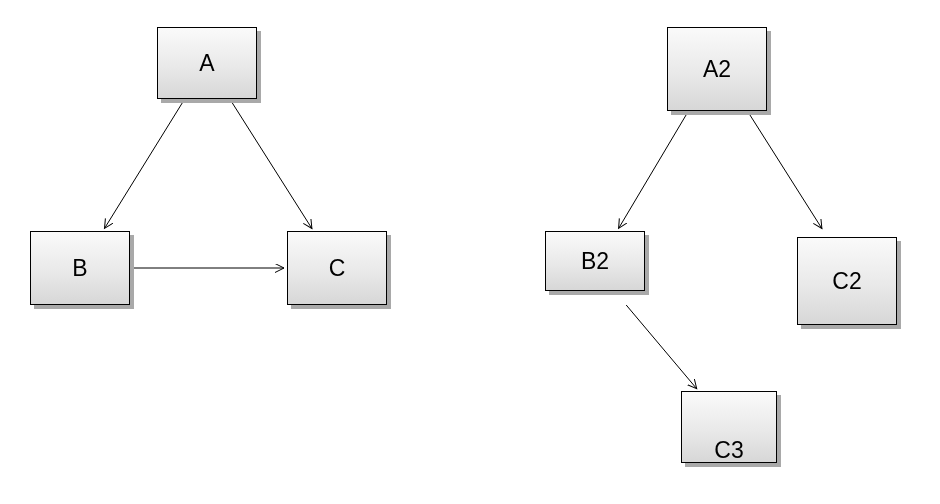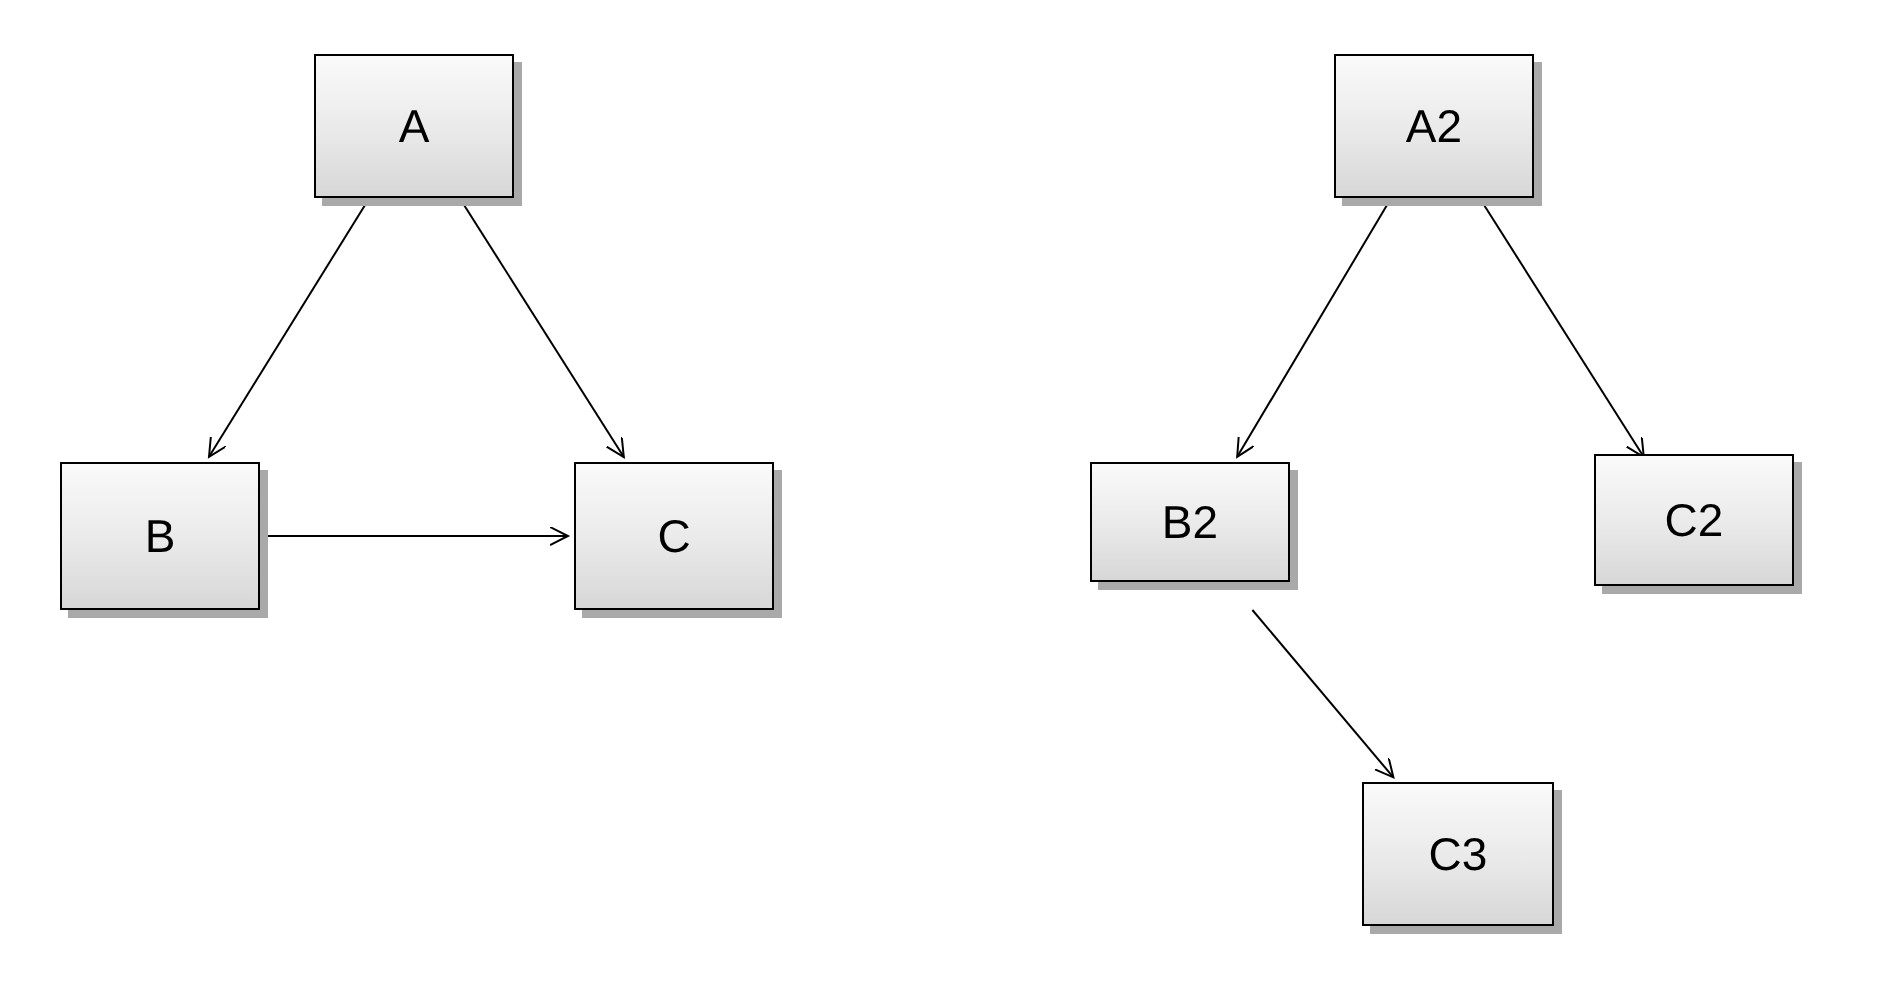--- a/index.html
+++ b/index.html
@@ -63,26 +63,26 @@
   <div id="node-layer">
       <div class="node" style="left: 157px; top: 27px; width: 100px; height: 72px;">
         <span class="node-label">A</span>
       </div>
       <div class="node" style="left: 30px; top: 231px; width: 100px; height: 74px;">
         <span class="node-label">B</span>
       </div>
       <div class="node" style="left: 287px; top: 231px; width: 100px; height: 74px;">
         <span class="node-label">C</span>
       </div>
-      <div class="node" style="left: 667px; top: 27px; width: 100px; height: 72px;">
+      <div class="node" style="left: 667px; top: 27px; width: 100px; height: 84px;">
         <span class="node-label">A2</span>
       </div>
       <div class="node" style="left: 545px; top: 231px; width: 100px; height: 60px;">
         <span class="node-label">B2</span>
       </div>
-      <div class="node" style="left: 797px; top: 227px; width: 100px; height: 66px;">
+      <div class="node" style="left: 797px; top: 237px; width: 100px; height: 88px;">
         <span class="node-label">C2</span>
       </div>
-      <div class="node" style="left: 681px; top: 391px; width: 96px; height: 72px;">
+      <div class="node" style="left: 681px; top: 391px; width: 96px; height: 72px; align-items: flex-end;">
         <span class="node-label">C3</span>
       </div>
     </div>
 </div>
 
 </body></html>

